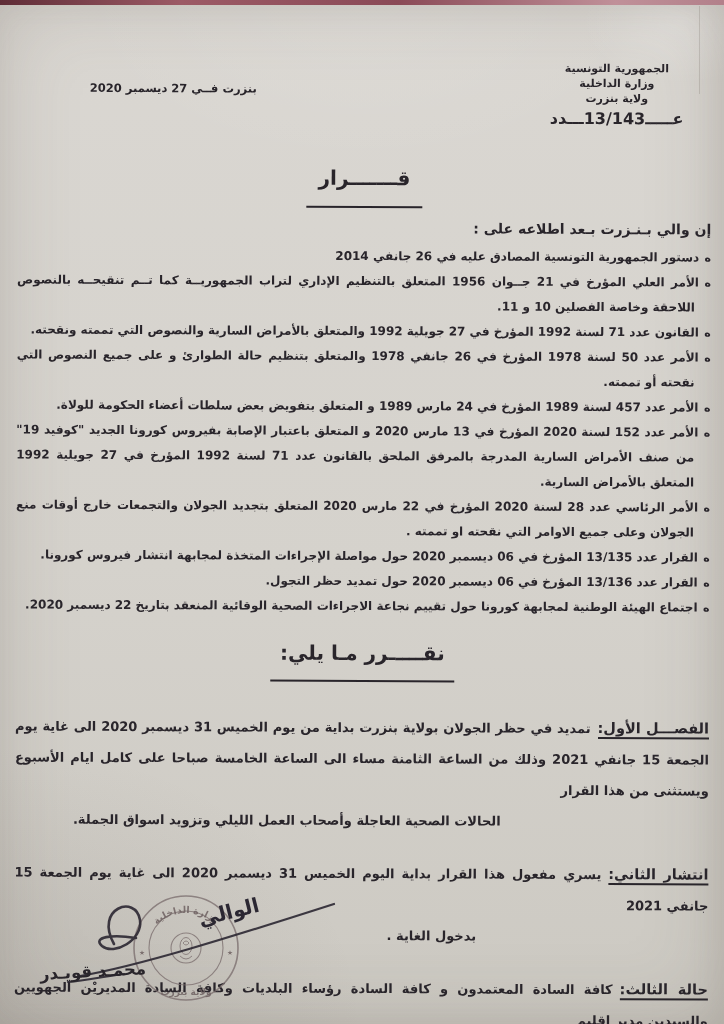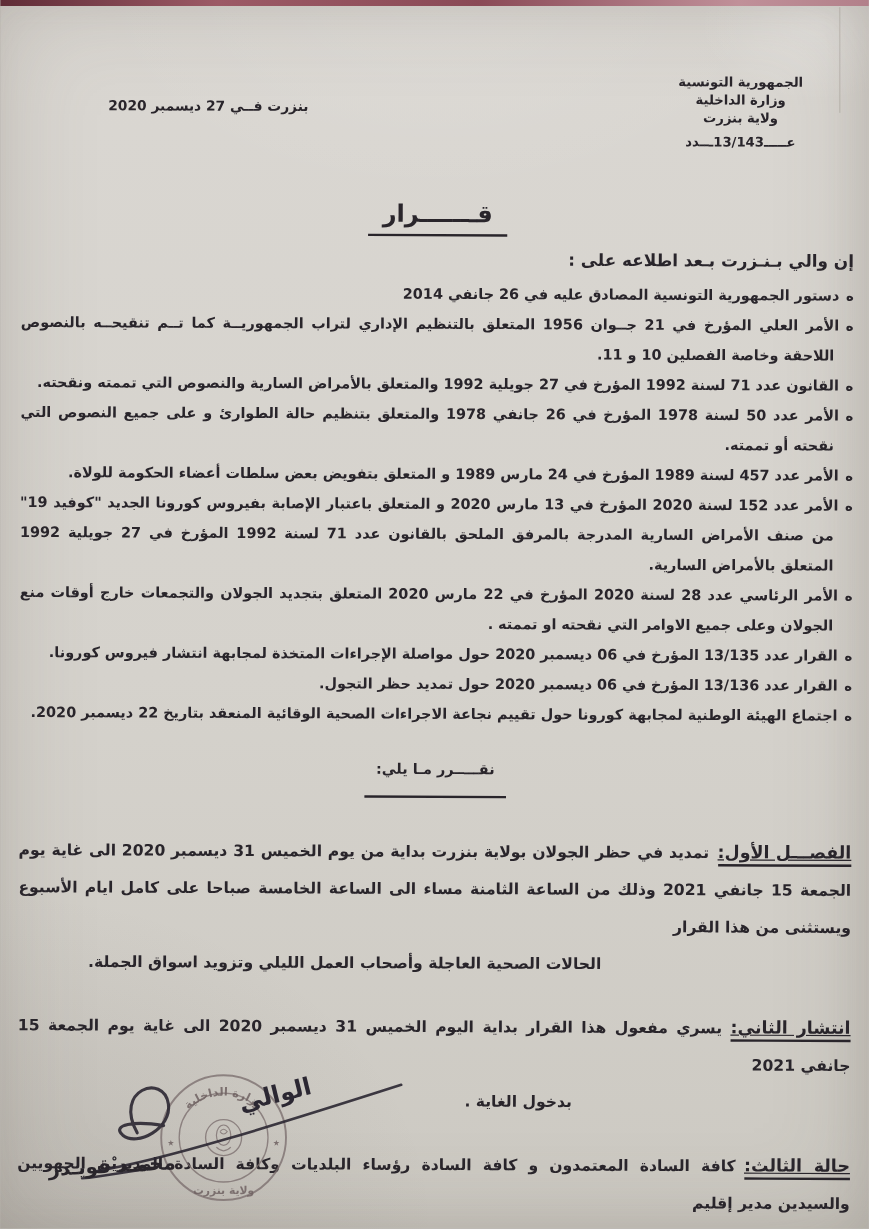--- a/index.html
+++ b/index.html
@@ -20,40 +20,40 @@
   .top-edge{
     position:absolute;top:0;left:0;right:0;height:5px;
     background:linear-gradient(90deg,#5f2c36,#9c5a66 25%,#8a4a57 55%,#c09099 85%,#b2808a);
   }
   .fold-line{position:absolute;top:6px;right:24px;width:1px;height:88px;background:rgba(120,110,105,.25);}
   .content{position:absolute;inset:0;padding:56px 14px 0 16px;transform:rotate(.25deg);}
 
   .header{position:relative;height:88px;}
   .ministry{position:absolute;right:10px;top:4px;width:170px;text-align:center;
     font-size:11px;font-weight:700;line-height:15px;}
-  .ref{margin-top:5px;font-size:11px;font-weight:700;letter-spacing:.5px;}
+  .ref{margin-top:5px;font-size:16px;font-weight:700;letter-spacing:.5px;}
   .date{position:absolute;left:72px;top:26px;font-size:11.5px;font-weight:700;}
 
   .title-row{margin-top:22px;text-align:center;}
   .title-row span{display:inline-block;font-size:20px;font-weight:700;letter-spacing:1px;
-    border-bottom:2px solid #29252b;padding:0 12px 5px;}
+    border-bottom:2px solid #29252b;padding:0 12px 16px;}
 
   .intro{margin-top:12px;font-size:14px;font-weight:700;}
 
   .c-list{margin-top:8px;font-size:12px;font-weight:700;line-height:25px;}
   .c-item{text-align:justify;padding-right:16px;text-indent:-16px;}
   .c-item .blt{display:inline-block;width:12px;text-indent:0;font-size:11px;}
 
   .decide-row{margin-top:22px;text-align:center;}
-  .decide-row span{display:inline-block;font-size:12px;font-weight:700;
+  .decide-row span{display:inline-block;font-size:20px;font-weight:700;
     border-bottom:2px solid #29252b;padding:0 10px 15px;}
 
   .article{margin-top:30px;font-size:13px;font-weight:700;line-height:31px;text-align:justify;}
   .article + .article{margin-top:22px;}
-  .alabel{font-size:14.5px;border-bottom:2px solid #29252b;padding-bottom:1px;margin-left:7px;white-space:nowrap;text-decoration:underline;}
+  .alabel{font-size:14.5px;border-bottom:2px solid #29252b;padding-bottom:1px;margin-left:7px;white-space:nowrap;}
   .atail{text-align:right;}
   .atail.t1{padding-right:208px;}
   .atail.t2{padding-right:232px;}
   .atail.t3{padding-right:162px;}
 
   .sig-svg{position:absolute;left:28px;top:890px;width:340px;height:130px;}
   .stamp{stroke:#7b6e6e;fill:none;opacity:.78;}
   .stamp-text{fill:#6f6262;opacity:.85;font-family:"DejaVu Sans",sans-serif;font-weight:700;}
   .sig-stroke{stroke:#2b2732;fill:none;stroke-linecap:round;opacity:.9;}
   .sig-title{position:absolute;left:198px;top:900px;font-size:20px;font-weight:700;

